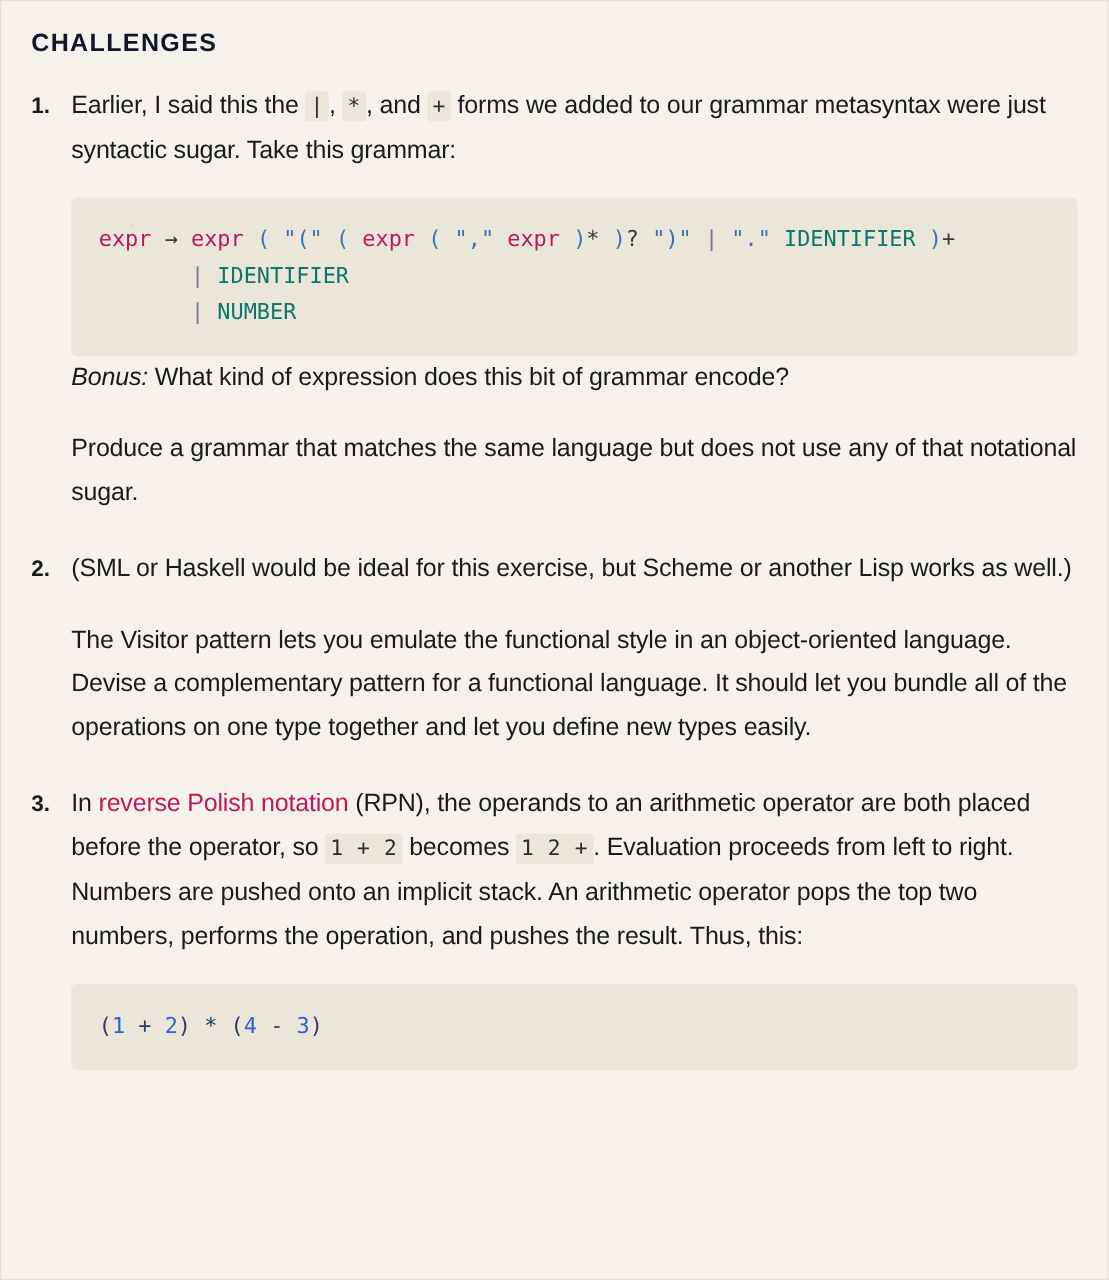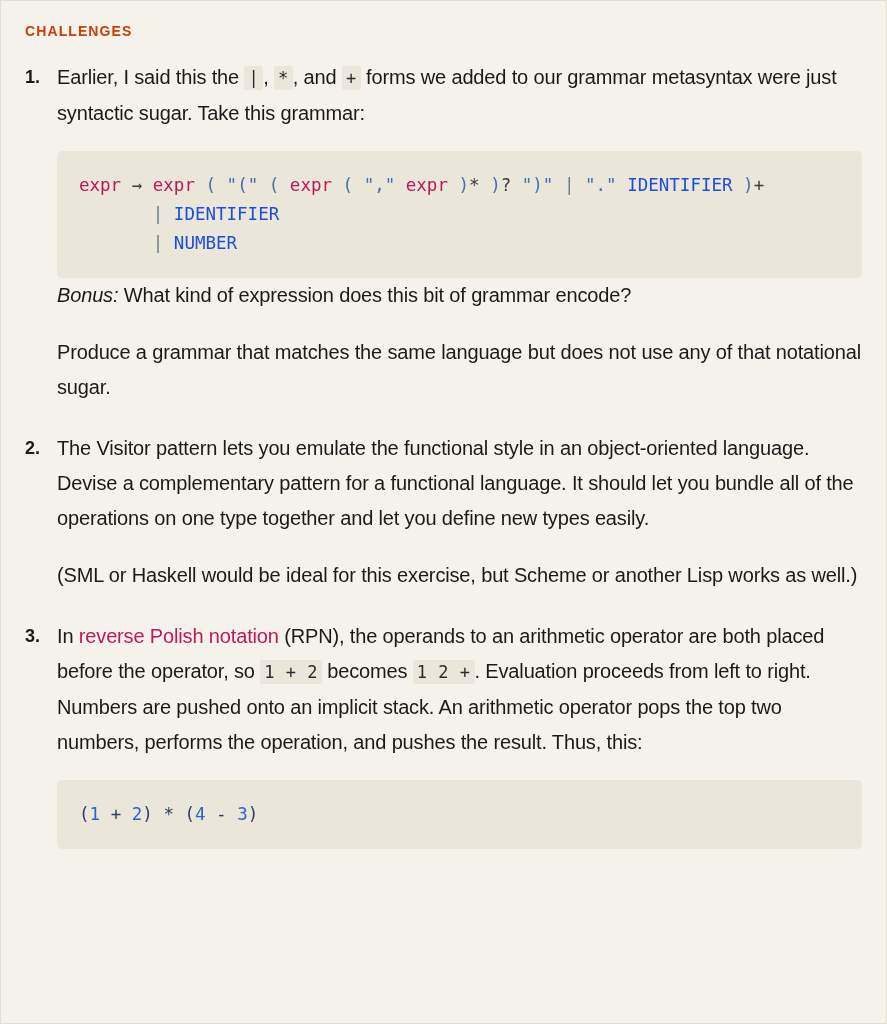--- a/index.html
+++ b/index.html
@@ -16,24 +16,24 @@
   }
   .page {
     width: 887px;
     height: 1024px;
     box-sizing: border-box;
     padding: 22px 24px 0 24px;
     background: #f5f2ec;
     border: 1px solid #e2ded4;
   }
   .section-heading {
-    font-size: 14px;
+    font-size: 20px;
     font-weight: 700;
     letter-spacing: 1.1px;
-    color: #c2410c;
+    color: #0f172a;
     margin: 0 0 20px 0;
     line-height: 1.2;
   }
   ol.challenges {
     list-style: none;
     margin: 0;
     padding: 0;
     counter-reset: chall;
   }
   ol.challenges > li {
@@ -93,21 +93,21 @@
     font-size: 17.5px;
     line-height: 29px;
     overflow: hidden;
     white-space: pre;
     color: #3b3b3b;
   }
   pre.codeblock .tok-rule   { color: #be185d; }
   pre.codeblock .tok-arrow  { color: #3b3b3b; }
   pre.codeblock .tok-punct  { color: #4b6ea8; }
   pre.codeblock .tok-str    { color: #3f6fb5; }
-  pre.codeblock .tok-term   { color: #1d4ed8; }
+  pre.codeblock .tok-term   { color: #0f766e; }
   pre.codeblock .tok-pipe   { color: #6d7f94; }
   pre.codeblock .tok-op     { color: #3b3b3b; }
   pre.codeblock .tok-num    { color: #2f5fd0; }
   pre.codeblock .tok-paren  { color: #2c3e66; }
   pre.codeblock .tok-aop    { color: #2c3e66; }
 </style>
 </head>
 <body>
 
 <div class="page">
@@ -122,22 +122,22 @@
       <pre class="codeblock"><span class="tok-rule">expr</span> <span class="tok-arrow">→</span> <span class="tok-rule">expr</span> <span class="tok-punct">(</span> <span class="tok-str">"("</span> <span class="tok-punct">(</span> <span class="tok-rule">expr</span> <span class="tok-punct">(</span> <span class="tok-str">","</span> <span class="tok-rule">expr</span> <span class="tok-punct">)</span><span class="tok-op">*</span> <span class="tok-punct">)</span><span class="tok-op">?</span> <span class="tok-str">")"</span> <span class="tok-pipe">|</span> <span class="tok-str">"."</span> <span class="tok-term">IDENTIFIER</span> <span class="tok-punct">)</span><span class="tok-op">+</span>
        <span class="tok-pipe">|</span> <span class="tok-term">IDENTIFIER</span>
        <span class="tok-pipe">|</span> <span class="tok-term">NUMBER</span></pre>
 
       <p class="body-text"><em class="bonus">Bonus:</em><span> What kind of expression does this bit of grammar encode?</span></p>
 
       <p class="body-text spacer-after-code">Produce a grammar that matches the same language but does not use any of that notational sugar.</p>
     </li>
 
     <li>
+      <p class="body-text">(SML or Haskell would be ideal for this exercise, but Scheme or another Lisp works as well.)</p>
       <p class="body-text">The Visitor pattern lets you emulate the functional style in an object-oriented language. Devise a complementary pattern for a functional language. It should let you bundle all of the operations on one type together and let you define new types easily.</p>
-      <p class="body-text">(SML or Haskell would be ideal for this exercise, but Scheme or another Lisp works as well.)</p>
     </li>
 
     <li>
       <p class="body-text"><span>In </span><a class="inline-link" href="#">reverse Polish notation</a><span> (RPN), the operands to an arithmetic operator are both placed before the operator, so </span><code class="inline">1 + 2</code><span> becomes </span><code class="inline">1 2 +</code><span>. Evaluation proceeds from left to right. Numbers are pushed onto an implicit stack. An arithmetic operator pops the top two numbers, performs the operation, and pushes the result. Thus, this:</span></p>
 
       <pre class="codeblock"><span class="tok-paren">(</span><span class="tok-num">1</span> <span class="tok-aop">+</span> <span class="tok-num">2</span><span class="tok-paren">)</span> <span class="tok-aop">*</span> <span class="tok-paren">(</span><span class="tok-num">4</span> <span class="tok-aop">-</span> <span class="tok-num">3</span><span class="tok-paren">)</span></pre>
     </li>
 
   </ol>
 </div>

